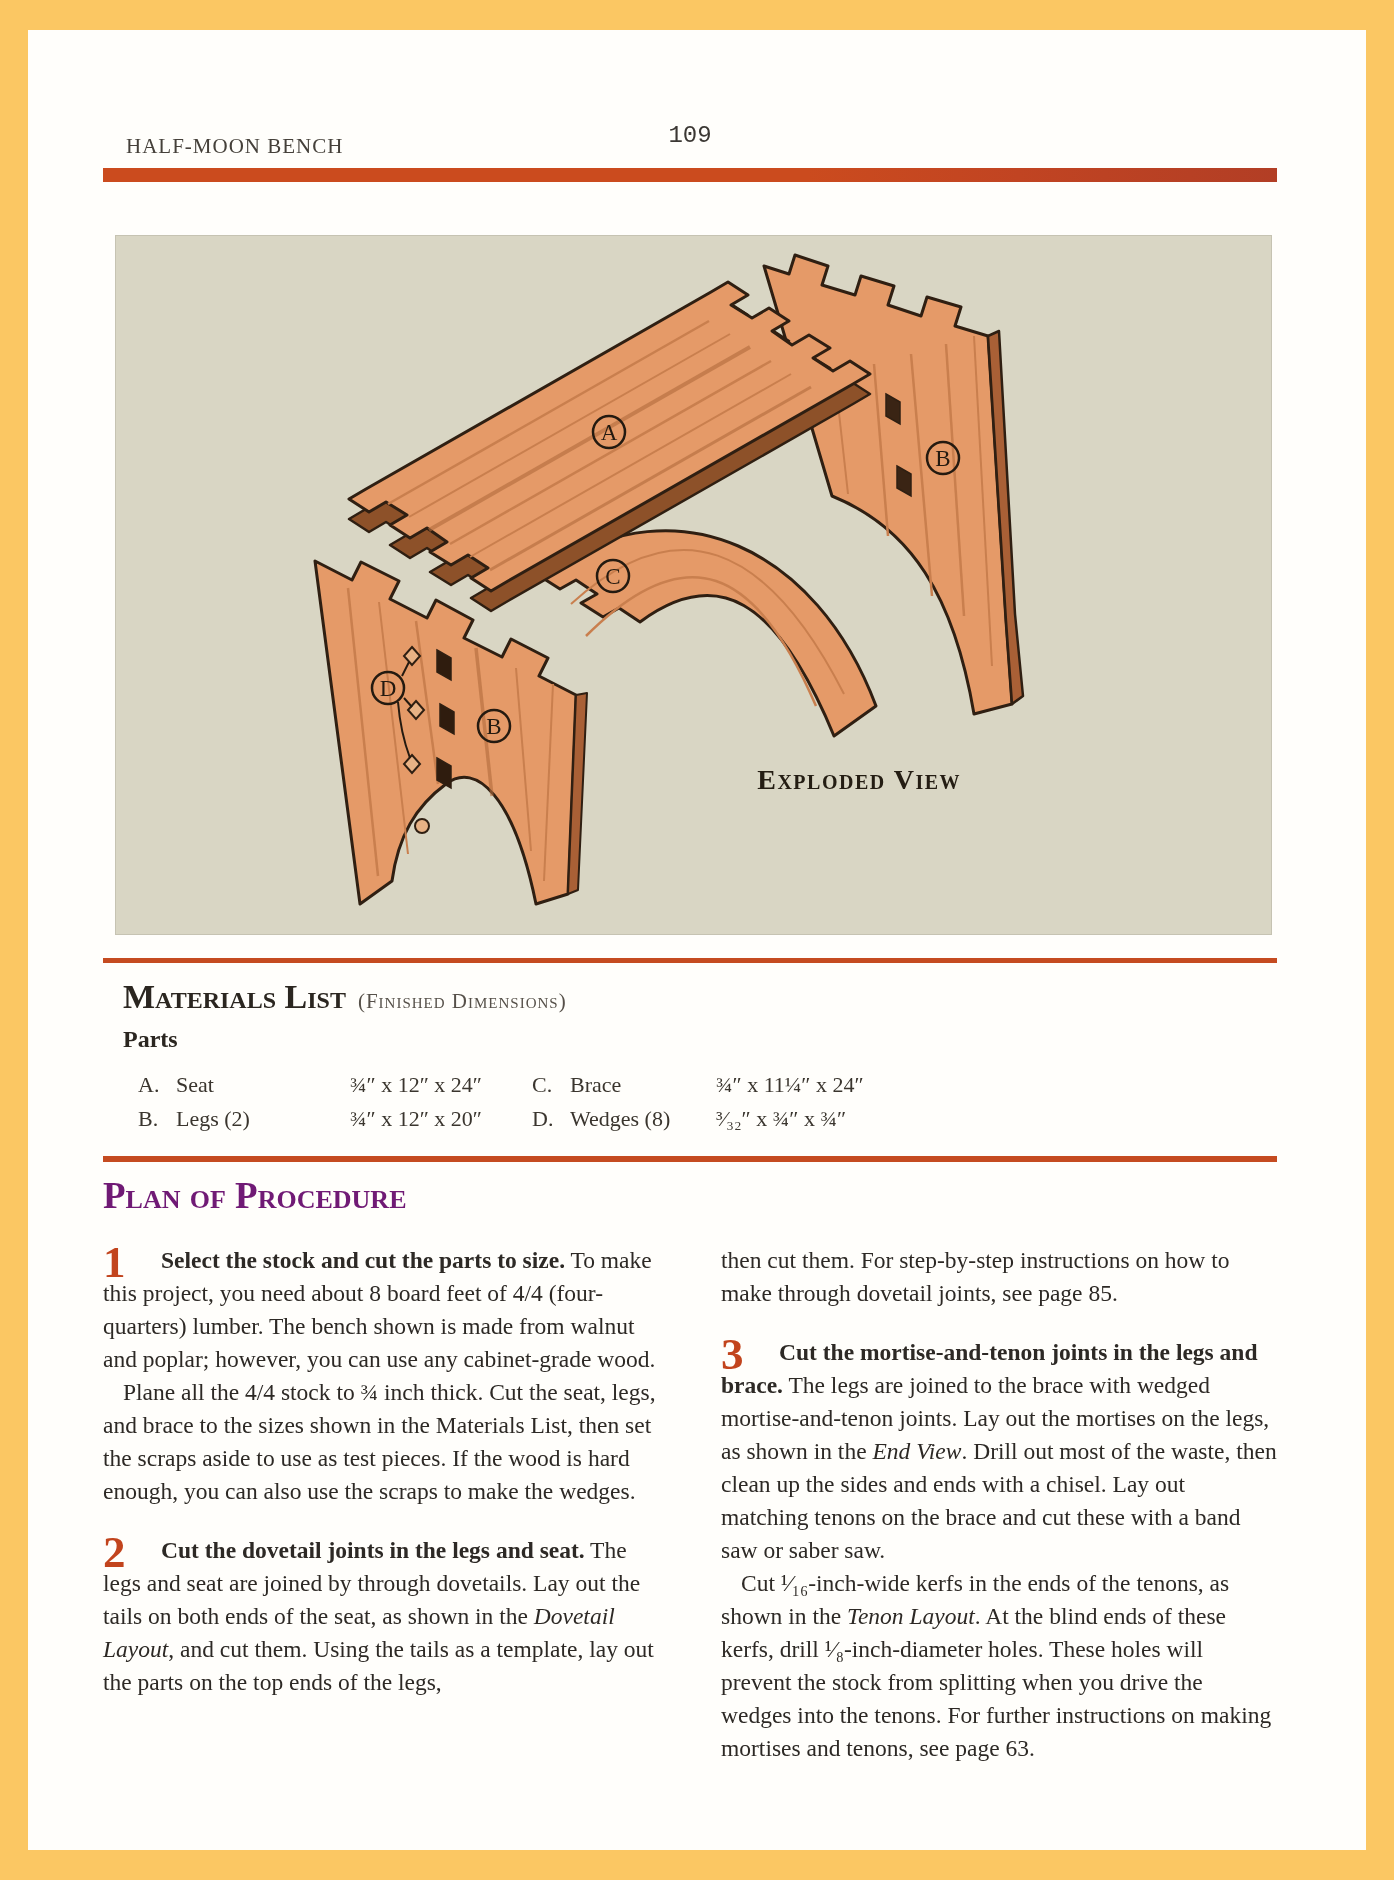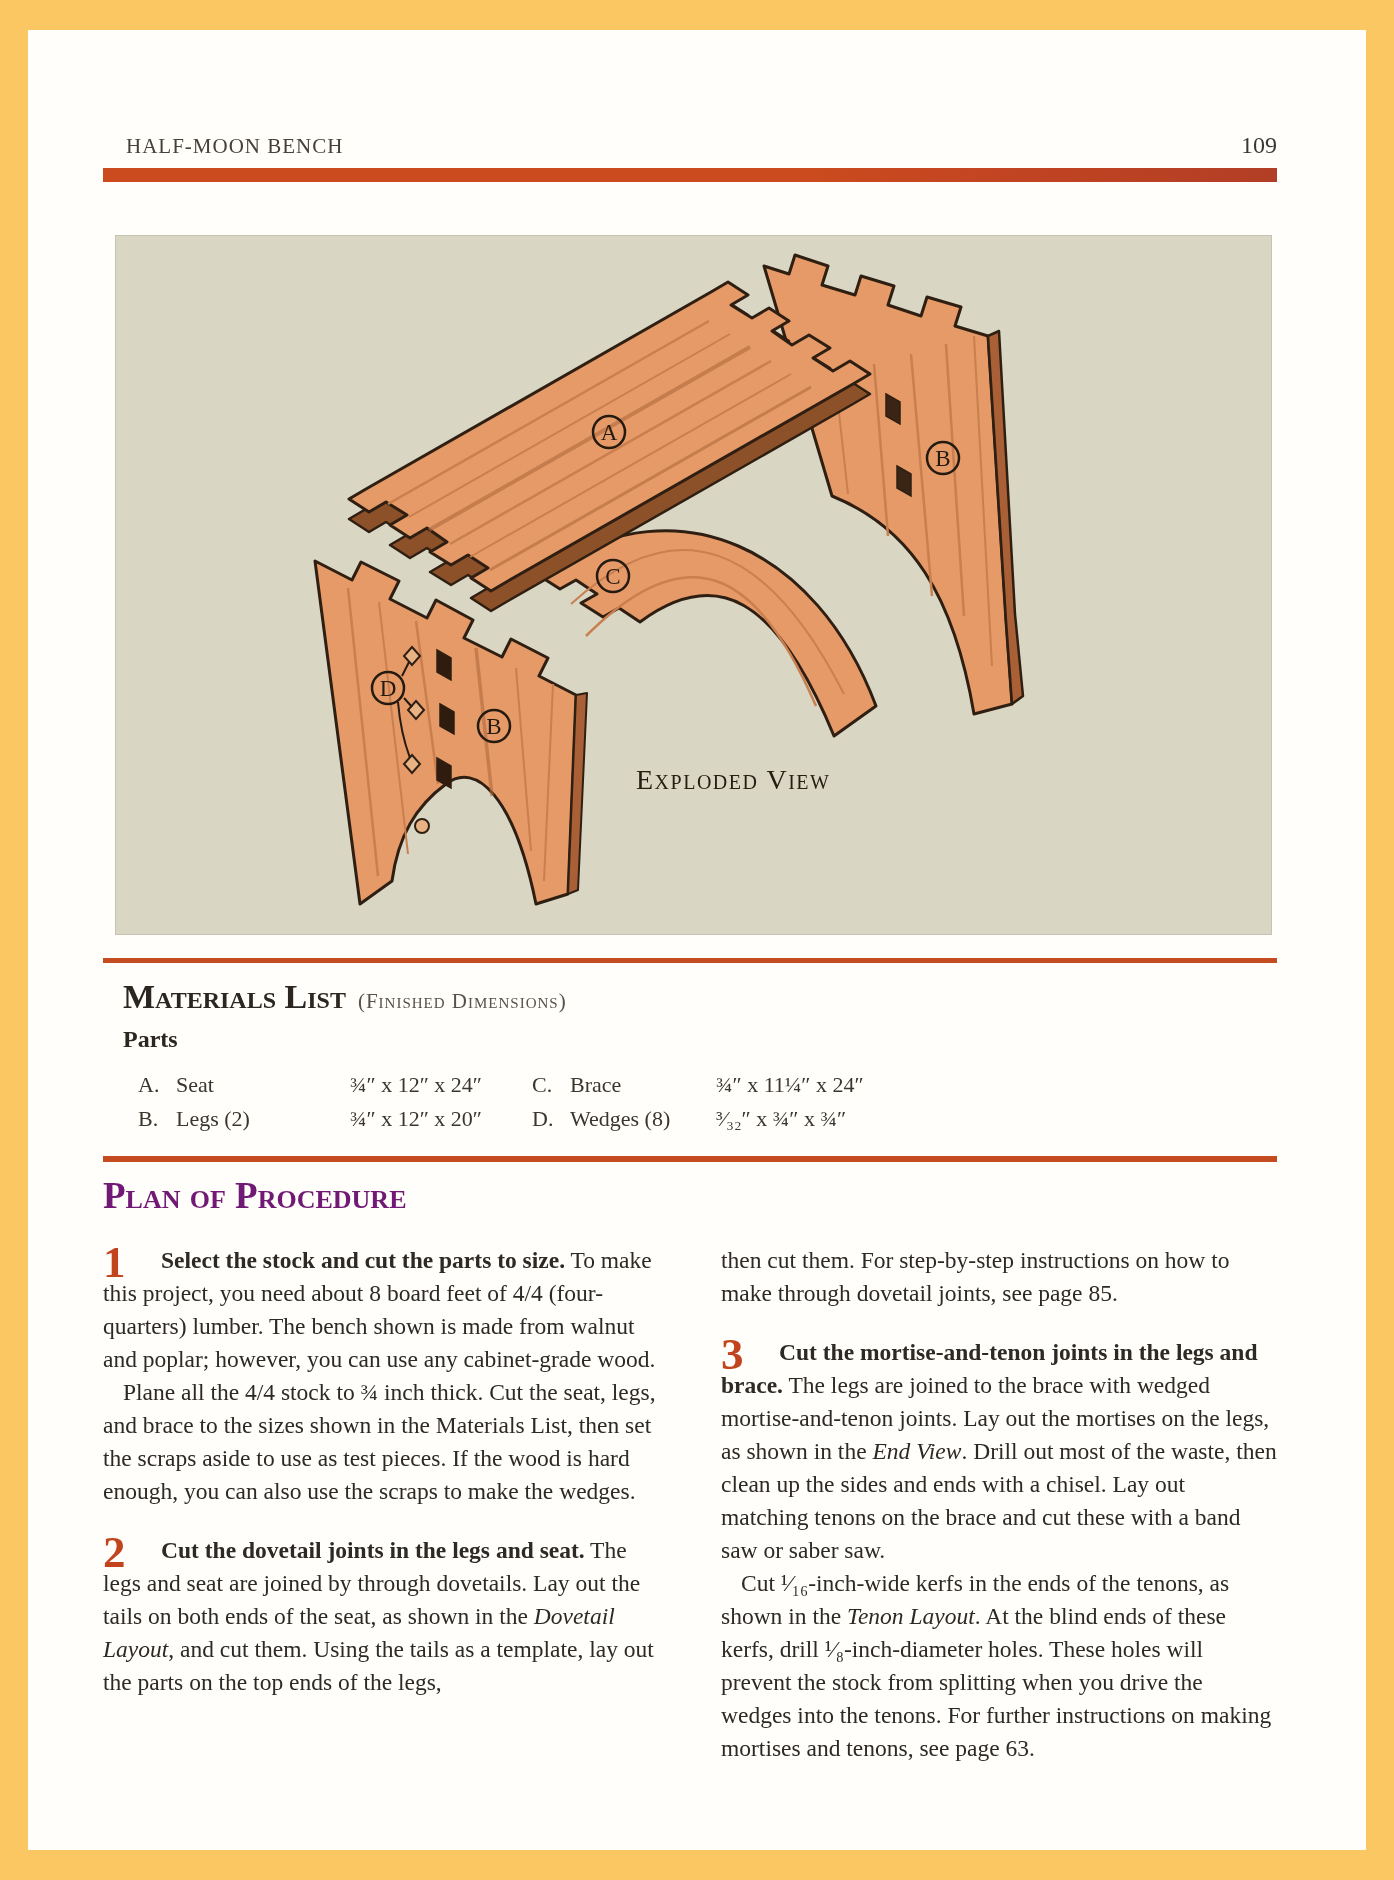--- a/index.html
+++ b/index.html
@@ -14,36 +14,36 @@
   .page{
     position:absolute;left:28px;top:30px;width:1338px;height:1820px;
     background:#fffefb;
   }
   
   .running-head{
     position:absolute;left:87px;top:104px;
     font-size:21px;letter-spacing:1px;color:#45403a;margin-left:11px;
   }
   .folio{
-    position:absolute;top:102px;left:75px;width:1174px;
-    text-align:right;font-size:24px;color:#3b3733;
+    position:absolute;top:92px;left:75px;width:1174px;
+    text-align:center;font-size:24px;color:#3b3733;font-family:Liberation Mono, monospace;
   }
   .head-bar{
     position:absolute;left:75px;top:138px;width:1174px;height:14px;
     background:linear-gradient(90deg,#cb4b1e 0%,#cb4b1e 60%,#c14422 78%,#b23e25 100%);
   }
   
   .panel{
     position:absolute;left:87px;top:205px;width:1157px;height:700px;
     background:#d9d6c4;border:1px solid #c6c3b2;box-sizing:border-box;
   }
   .panel svg{position:absolute;left:0;top:0;}
   .caption{
-    position:absolute;left:520px;top:528px;width:300px;text-align:left;
-    font-variant:small-caps;font-weight:normal;font-size:28px;
+    position:absolute;left:545px;top:528px;width:300px;text-align:right;
+    font-variant:small-caps;font-weight:bold;font-size:28px;
     letter-spacing:1.5px;color:#241d13;
   }
   
   .rule1{position:absolute;left:75px;top:928px;width:1174px;height:5px;background:#c54b20;}
   .rule2{position:absolute;left:75px;top:1126px;width:1174px;height:6px;background:#c54b20;}
   
   .materials{position:absolute;left:75px;top:948px;width:1174px;margin-left:20px;}
   .mat-head{font-variant:small-caps;font-weight:bold;font-size:34px;color:#2b2620;line-height:38px;}
   .mat-sub{font-variant:small-caps;font-weight:normal;font-size:21px;color:#565049;letter-spacing:1px;margin-left:12px;}
   .parts-label{font-weight:bold;font-size:24px;margin-top:8px;line-height:30px;color:#2b2620;font-family:Liberation Serif, serif;}

